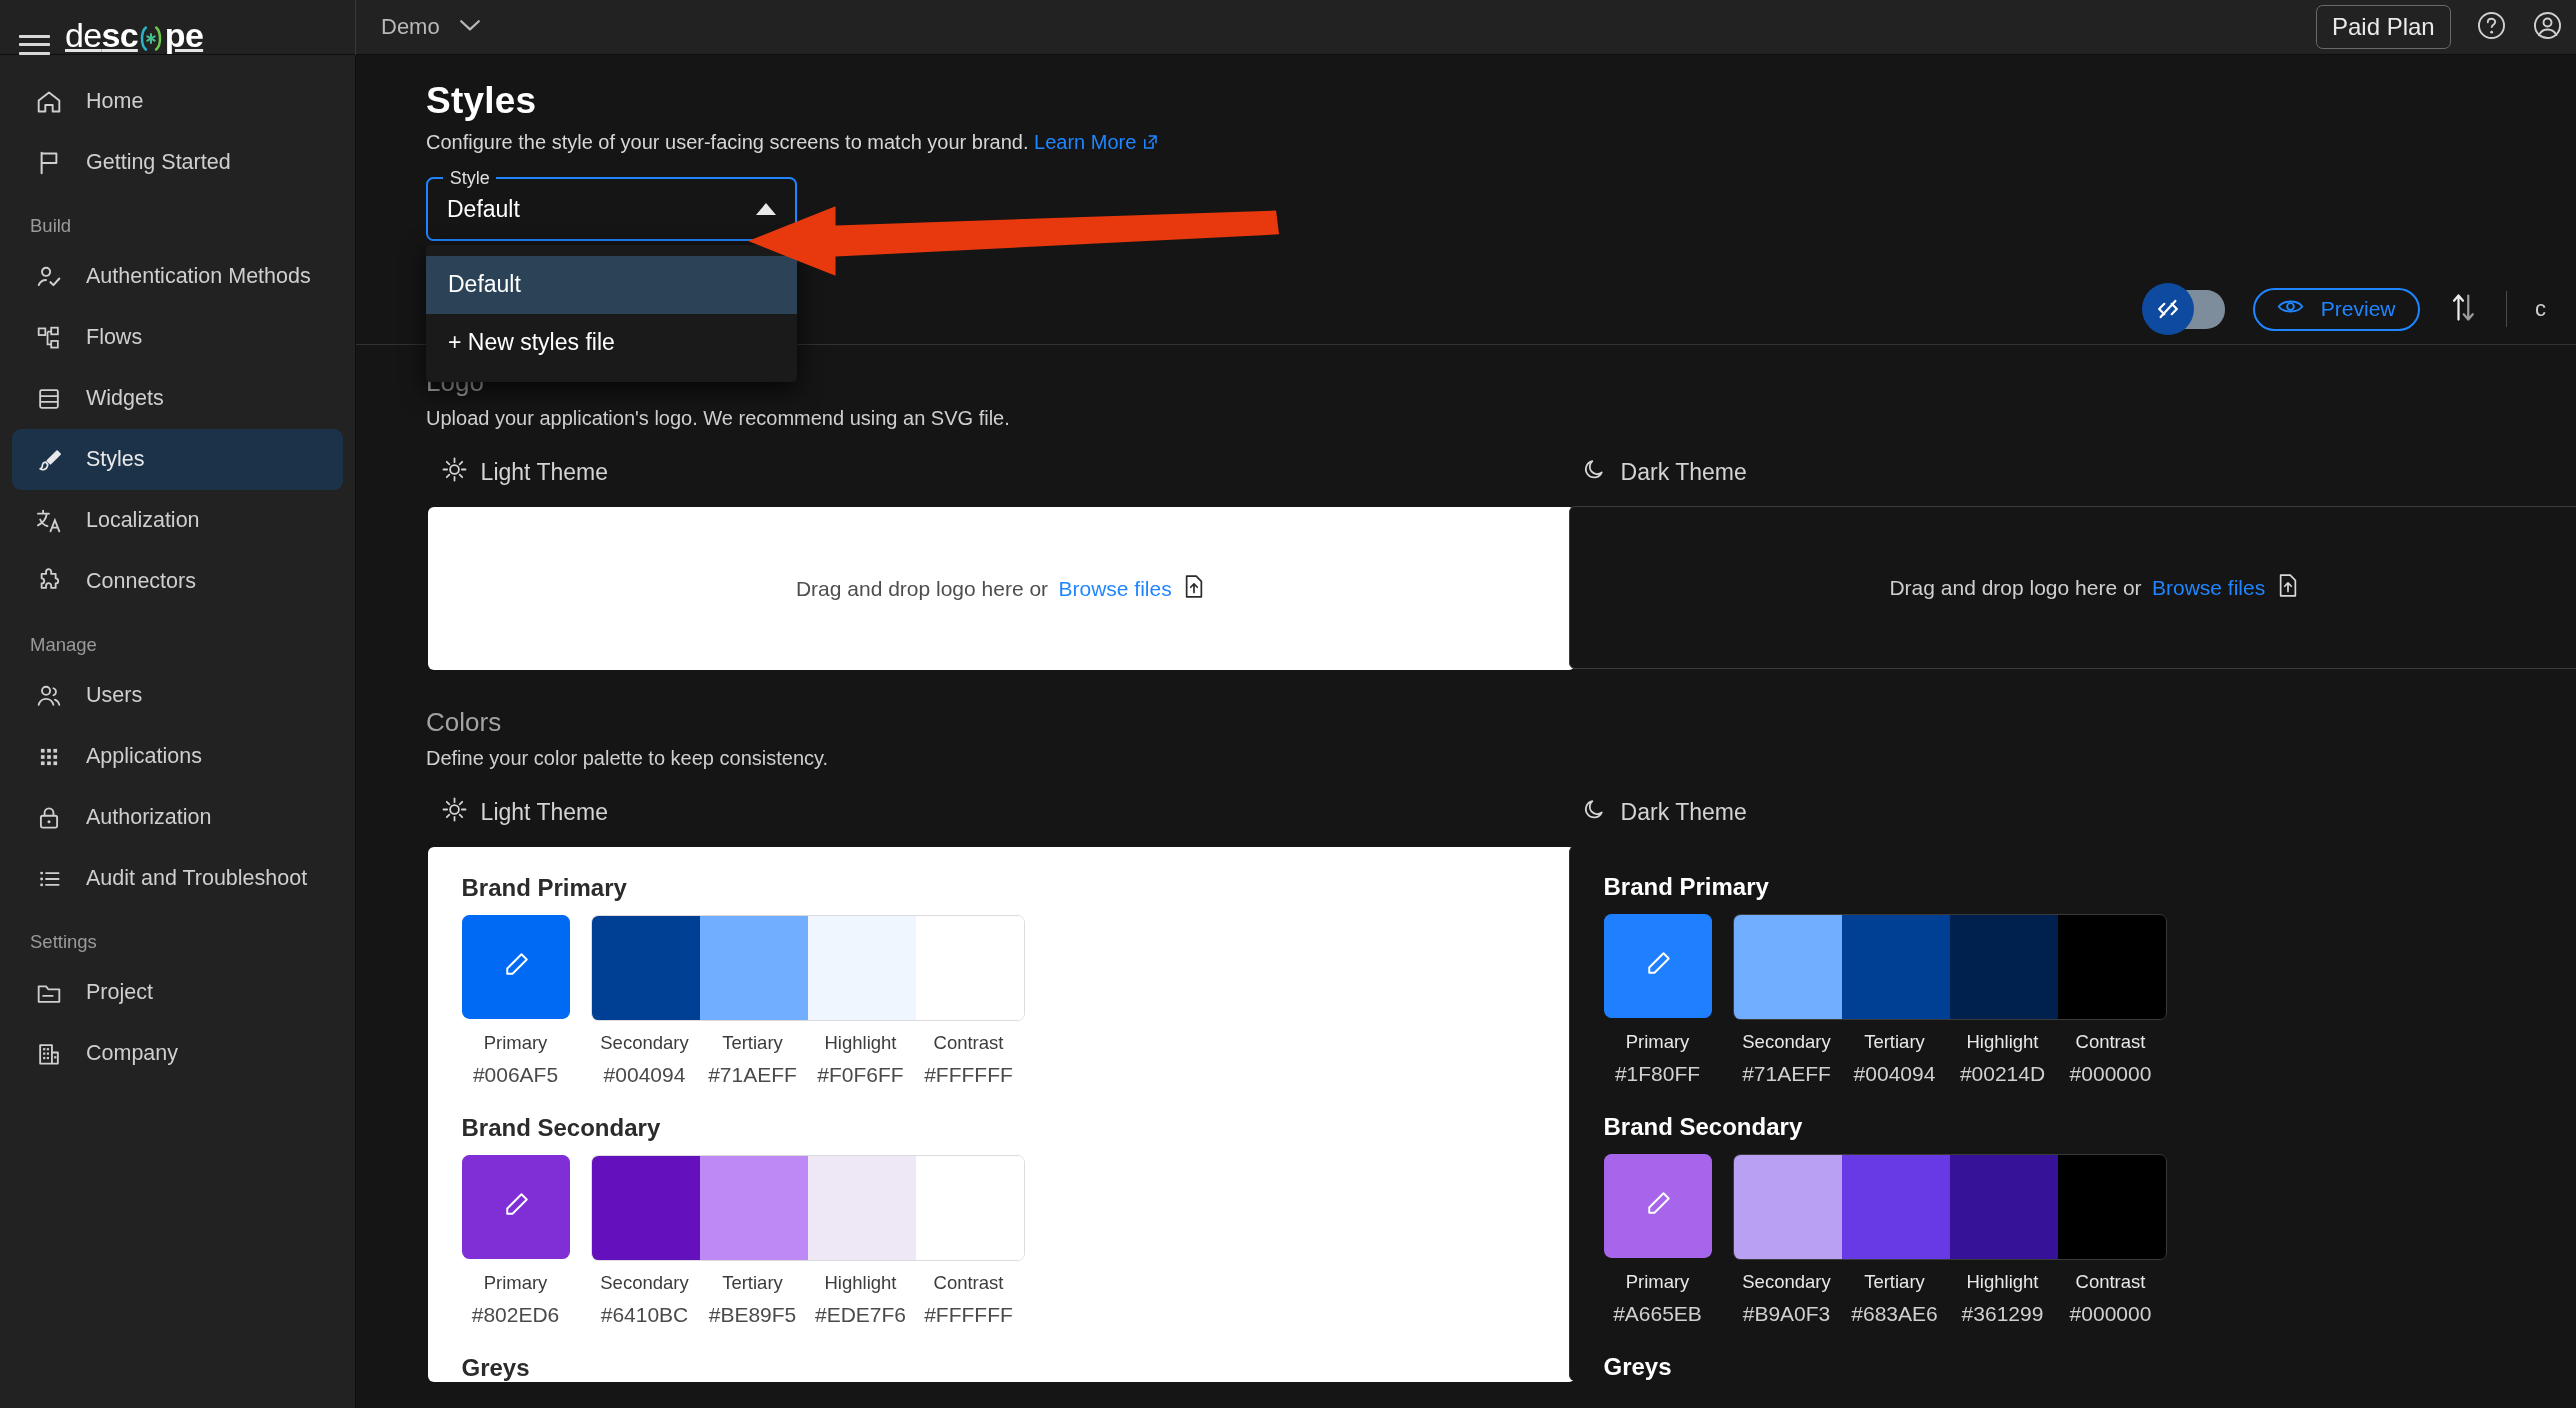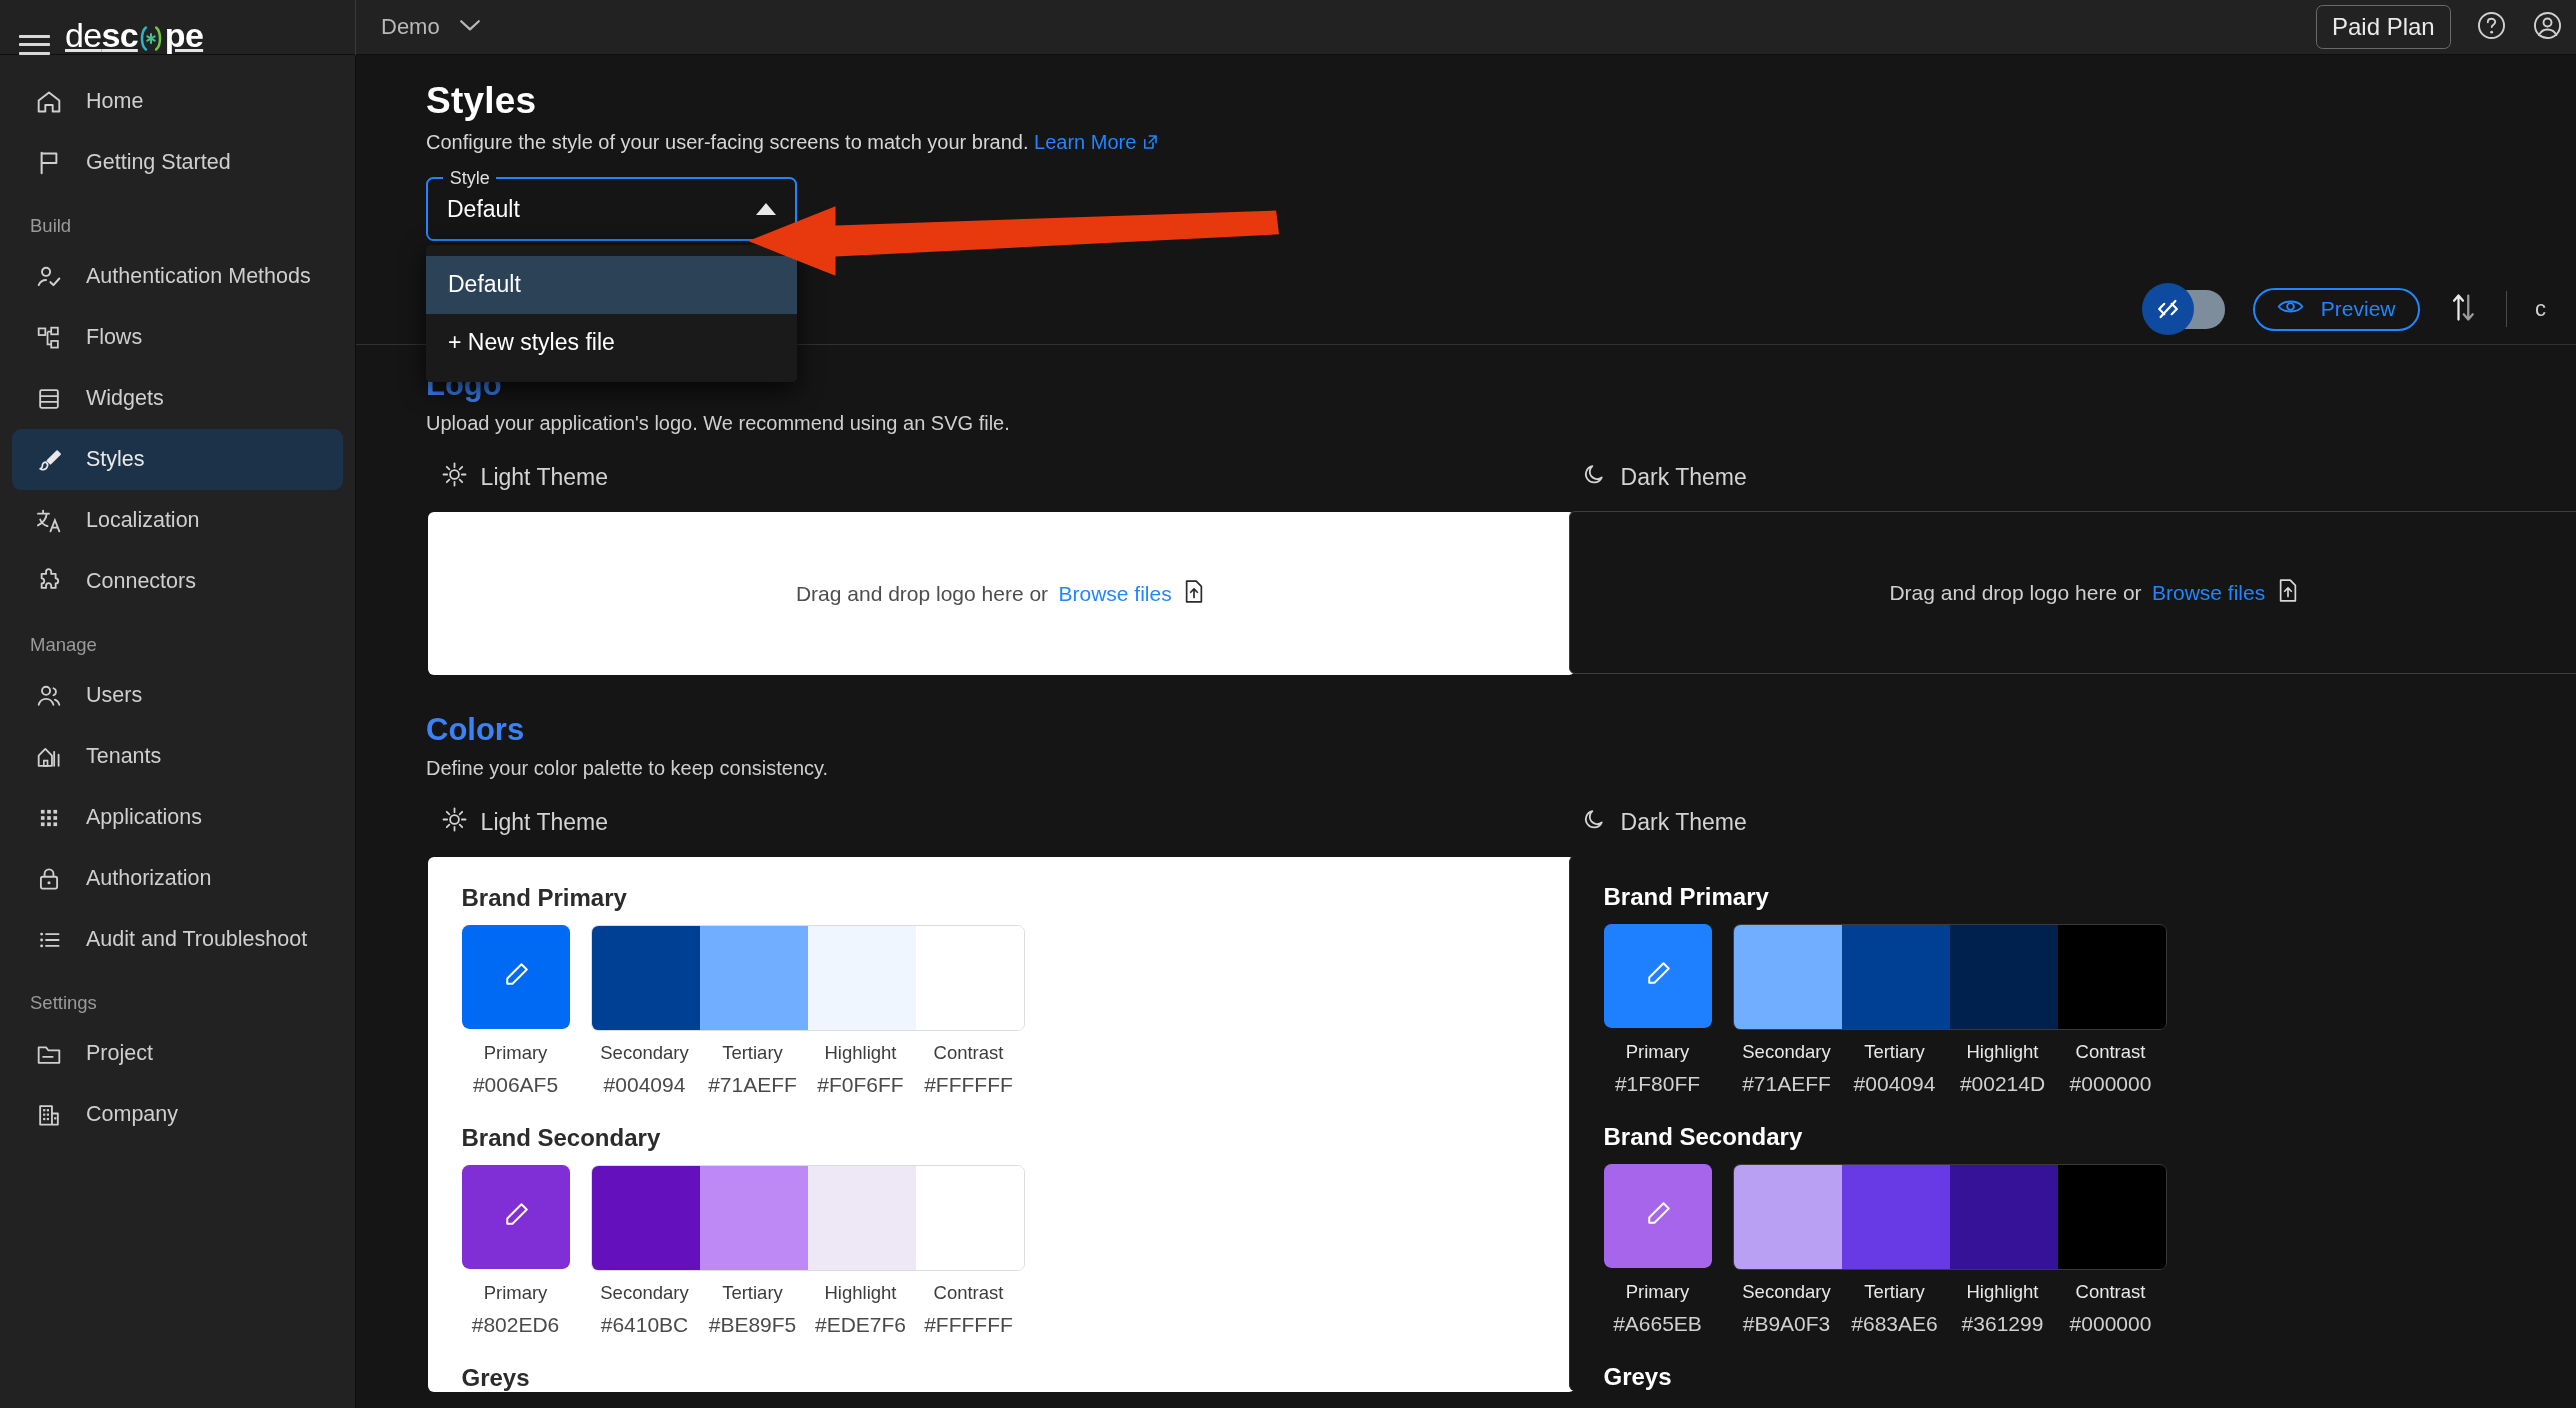--- a/index.html
+++ b/index.html
@@ -158,21 +158,21 @@
     border: 2.2px solid #1f86ff; border-radius: 22px;
     height: 43px; padding: 0 22px;
     color: #1f86ff; font-size: 21px; cursor: pointer; background: transparent;
     font-family: "Liberation Sans", sans-serif;
   }
   .sort-ico { cursor: pointer; }
   .vrule { width: 1.5px; height: 36px; background: #4a4a4a; }
 
   
   .body-scroll { position: relative; height: 1156px; padding: 0 0 0 70px; }
-  .sec-title { font-size: 31px; font-weight: 700; color: #3b82f6; margin-top: 22px; }
+  .sec-title { font-size: 26px; font-weight: 400; color: #a3a3a3; margin-top: 22px; }
   .sec-sub { font-size: 20px; color: #cfcfcf; margin-top: 9px; }
   .theme-row { display: flex; margin-top: 27px; }
   .theme-col { width: 1141px; }
   .theme-col.right { width: 1079px; }
   .theme-label {
     display: flex; align-items: center; gap: 13.3px;
     font-size: 23px; color: #d4d4d4; padding-left: 16.3px;
   }
 
   .drop-card {
@@ -364,30 +364,20 @@
       <svg width="28" height="28" viewBox="0 0 38 38">
           <circle cx="15" cy="12" r="5.5" stroke="#cfcfcf" stroke-width="2.5" fill="none"></circle>
           <path d="M5 31c1.6-5.4 5.6-8 10-8s8.4 2.6 10 8" stroke="#cfcfcf" stroke-width="2.5" fill="none" stroke-linecap="round"></path>
           <path d="M25 8.5a5 5 0 0 1 0 9.5 M27 24c3.5 1.4 5.4 4 6 7" stroke="#cfcfcf" stroke-width="2.4" fill="none" stroke-linecap="round"></path>
         </svg>
     </span>
     <span>Users</span>
   </div>
 
 
-  <div class="nav-item">
-    <span class="nav-icon">
-      <svg width="28" height="28" viewBox="0 0 38 38">
-          <path d="M5 17 L14 8 L23 17 V31 H5 Z" stroke="#cfcfcf" stroke-width="2.5" fill="none" stroke-linejoin="round"></path>
-          <path d="M12 24 h5 v7 h-5 z" stroke="#cfcfcf" stroke-width="2.2" fill="none"></path>
-          <path d="M26 12 v19 M32 16 v15" stroke="#cfcfcf" stroke-width="2.5" stroke-linecap="round"></path>
-        </svg>
-    </span>
-    <span>Tenants</span>
-  </div>
 
   <div class="nav-item">
     <span class="nav-icon">
       <svg width="28" height="28" viewBox="0 0 38 38">
           <g fill="#cfcfcf">
             <rect x="8" y="8" width="5" height="5"></rect>
             <rect x="16.5" y="8" width="5" height="5"></rect>
             <rect x="25" y="8" width="5" height="5"></rect>
             <rect x="8" y="16.5" width="5" height="5"></rect>
             <rect x="16.5" y="16.5" width="5" height="5"></rect>

